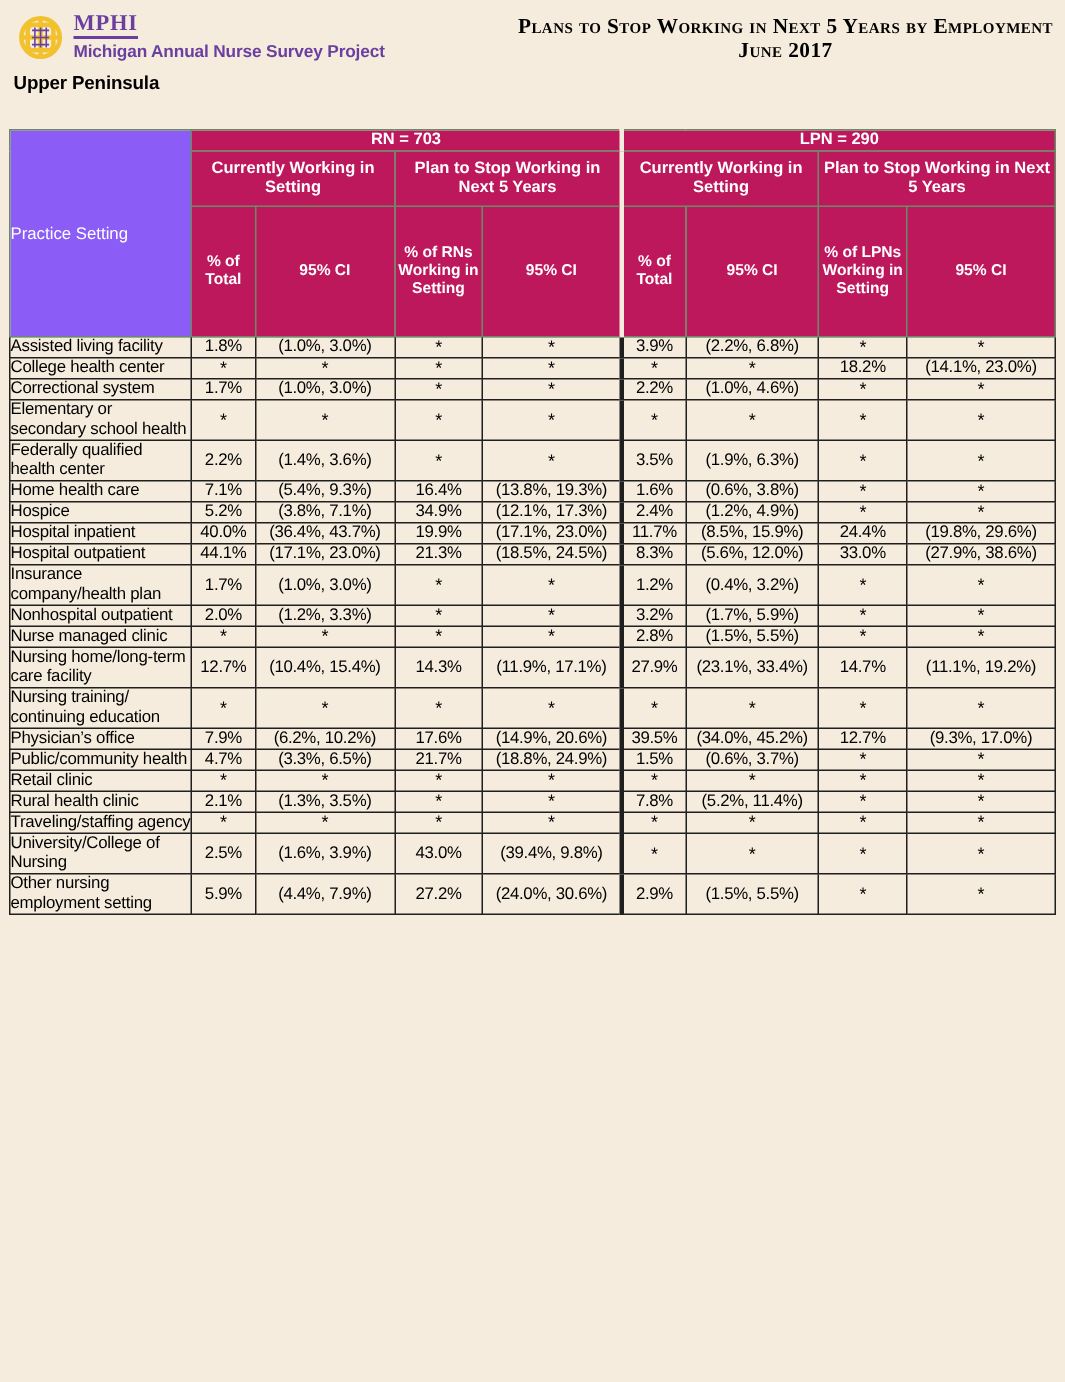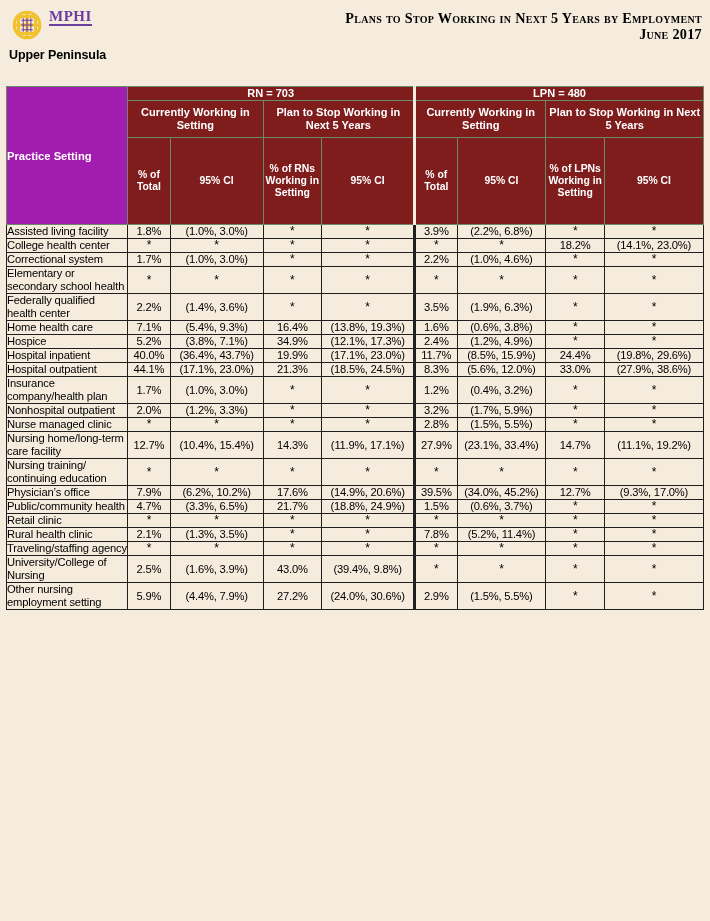--- a/index.html
+++ b/index.html
@@ -70,21 +70,21 @@
     top: 10px;
     text-align: right;
     font-family: "Liberation Serif", serif;
     font-weight: bold;
     font-size: 14.2px;
     font-variant: small-caps;
     letter-spacing: 0.3px;
     line-height: 16px;
     color: #000;
   }
-  .title-line { white-space: nowrap; }
+  .title-line { white-space: nowrap; text-align: center; }
 
   .region-label {
     position: absolute;
     left: 9px;
     top: 48px;
     font-size: 12.5px;
     font-weight: bold;
     letter-spacing: -0.1px;
   }
 
@@ -102,33 +102,33 @@
     font-size: 10.6px;
   }
   table.grid th,
   table.grid td {
     border: 1px solid #1f1f1f;
     padding: 0;
     vertical-align: middle;
   }
   
   .hd {
-    background: #7f1d1d;
+    background: #be185d;
     color: #ffffff;
     font-weight: bold;
     text-align: center;
     font-size: 11px;
     line-height: 13px;
     border: 1px solid #6a8a66 !important;
     padding: 2px 3px;
   }
   .hd-practice {
-    background: #a21caf;
+    background: #8b5cf6;
     color: #ffffff;
-    font-weight: bold;
+    font-weight: normal;
     text-align: left;
     font-size: 11.2px;
     padding-left: 5px;
     border: 1px solid #6a8a66 !important;
   }
   .hd-small {
     font-size: 10.4px;
     line-height: 12px;
   }
   
@@ -178,20 +178,21 @@
             <rect x="10" y="11" width="18" height="18" rx="4"></rect>
             <path d="M19 7 L19 33 M6 20 L32 20"></path>
           </g>
           <g fill="none" stroke="#6b3fa0" stroke-width="1.1">
             <path d="M13 15 h12 M13 20 h12 M13 25 h12 M15 13 v14 M19 13 v14 M23 13 v14"></path>
           </g>
         </svg>
       </span>
       <span class="brand-text">
         <span class="brand-mphi">MPHI</span>
+        <div class="brand-sub">Michigan Annual Nurse Survey Project</div>
       </span>
     </div>
 
     <div class="title-block">
       <div class="title-line">Plans to Stop Working in Next 5 Years by Employment</div>
       <div class="title-line">June 2017</div>
     </div>
   </div>
 
   <div class="region-label">Upper Peninsula</div>
@@ -206,21 +207,21 @@
           <col class="c-ci2">
         <col class="c-lpct">
           <col class="c-lci">
           <col class="c-lpct2">
           <col class="c-lci2">
       </colgroup>
       <thead>
         <tr>
           <th class="hd-practice" rowspan="3">Practice Setting</th>
           <th class="hd" colspan="4">RN =  703</th>
-          <th class="hd sep-left-hd" colspan="4">LPN =  480</th>
+          <th class="hd sep-left-hd" colspan="4">LPN =  290</th>
         </tr>
         <tr>
           <th class="hd" colspan="2" style="height:36px">Currently Working in Setting</th>
           <th class="hd" colspan="2">Plan to Stop Working in Next 5 Years</th>
           <th class="hd sep-left-hd" colspan="2">Currently Working in Setting</th>
           <th class="hd" colspan="2">Plan to Stop Working in Next 5 Years</th>
         </tr>
         <tr>
           <th class="hd hd-small" style="height:86px">% of Total</th>
           <th class="hd hd-small">95% CI</th>

